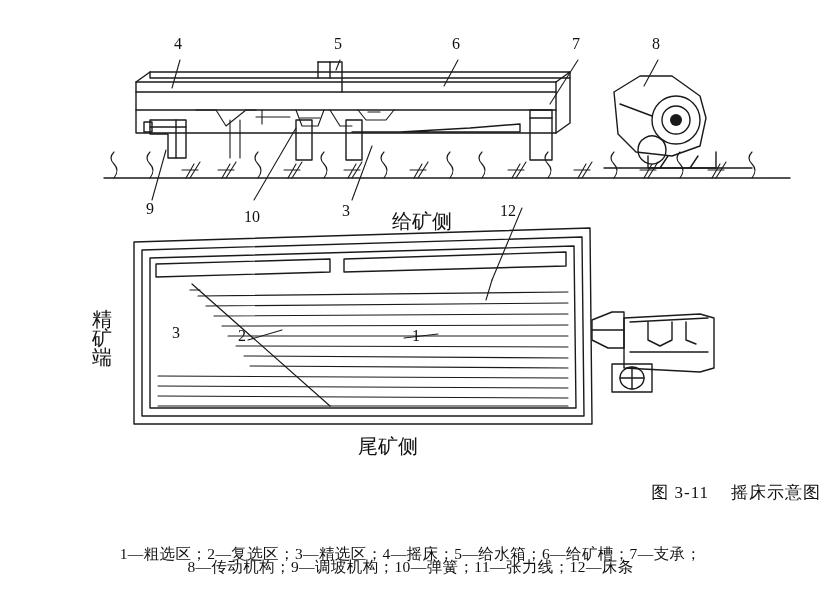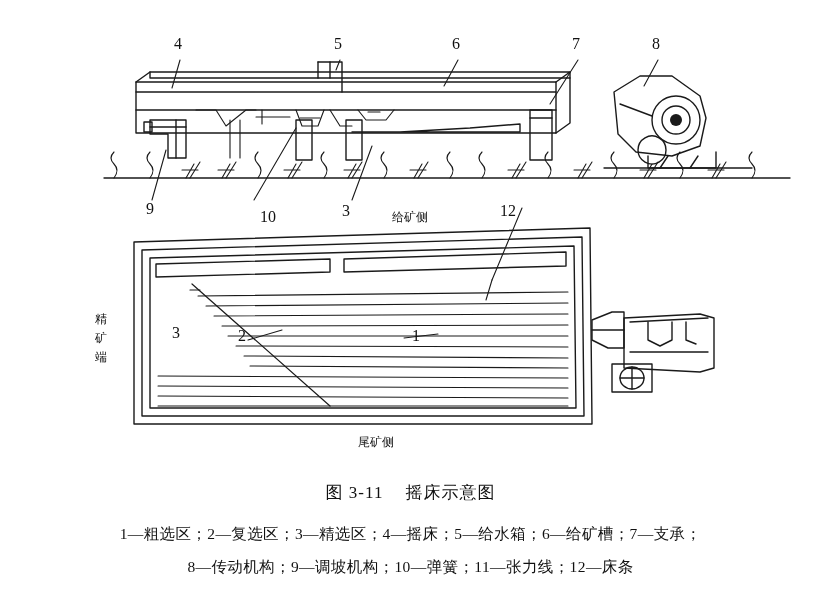--- a/index.html
+++ b/index.html
@@ -28,50 +28,50 @@
     font-family: "Liberation Serif", "DejaVu Serif", serif;
     font-size: 15px;
     color: #111111;
     white-space: nowrap;
     line-height: 1;
   }
   .lbl-num {
     font-size: 16px;
   }
   .lbl-cn {
-    font-size: 12px;
+    font-size: 20px;
   }
   .lbl-vert {
     width: 18px;
     text-align: center;
     line-height: 19px;
     white-space: normal;
   }
   #caption {
     position: absolute;
     left: 0;
     top: 481px;
     width: 821px;
-    text-align: center;
+    text-align: right;
     font-size: 17px;
     letter-spacing: 1px;
   }
   #caption .cap-gap {
     display: inline-block;
     width: 22px;
   }
   #legend1, #legend2 {
     position: absolute;
     left: 0;
     width: 821px;
     text-align: center;
     font-size: 15.5px;
     letter-spacing: 0.4px;
   }
-  #legend1 { top: 524px; }
+  #legend1 { top: 544px; }
   #legend2 { top: 557px; }
 </style>
 </head>
 <body>
 
 <div id="page">
 
   <svg id="figure-svg" width="821" height="593" viewBox="0 0 821 593">
     <g fill="none" stroke="#1a1a1a" stroke-width="1.4" stroke-linecap="round" stroke-linejoin="round">
 
@@ -229,21 +229,21 @@
     </g>
   </svg>
 
   <div class="lbl lbl-num" style="left:174px; top:36px;">4</div>
   <div class="lbl lbl-num" style="left:334px; top:36px;">5</div>
   <div class="lbl lbl-num" style="left:452px; top:36px;">6</div>
   <div class="lbl lbl-num" style="left:572px; top:36px;">7</div>
   <div class="lbl lbl-num" style="left:652px; top:36px;">8</div>
 
   <div class="lbl lbl-num" style="left:146px; top:201px;">9</div>
-  <div class="lbl lbl-num" style="left:260px; top:209px;">10</div>
+  <div class="lbl lbl-num" style="left:244px; top:209px;">10</div>
   <div class="lbl lbl-num" style="left:342px; top:203px;">3</div>
   <div class="lbl lbl-num" style="left:500px; top:203px;">12</div>
 
   <div class="lbl lbl-cn" style="left:392px; top:211px;">给矿侧</div>
   <div class="lbl lbl-cn" style="left:358px; top:436px;">尾矿侧</div>
   <div class="lbl lbl-cn lbl-vert" style="left:92px; top:310px;">精矿端</div>
 
   <div class="lbl lbl-num" style="left:172px; top:325px;">3</div>
   <div class="lbl lbl-num" style="left:238px; top:328px;">2</div>
   <div class="lbl lbl-num" style="left:412px; top:328px;">1</div>

